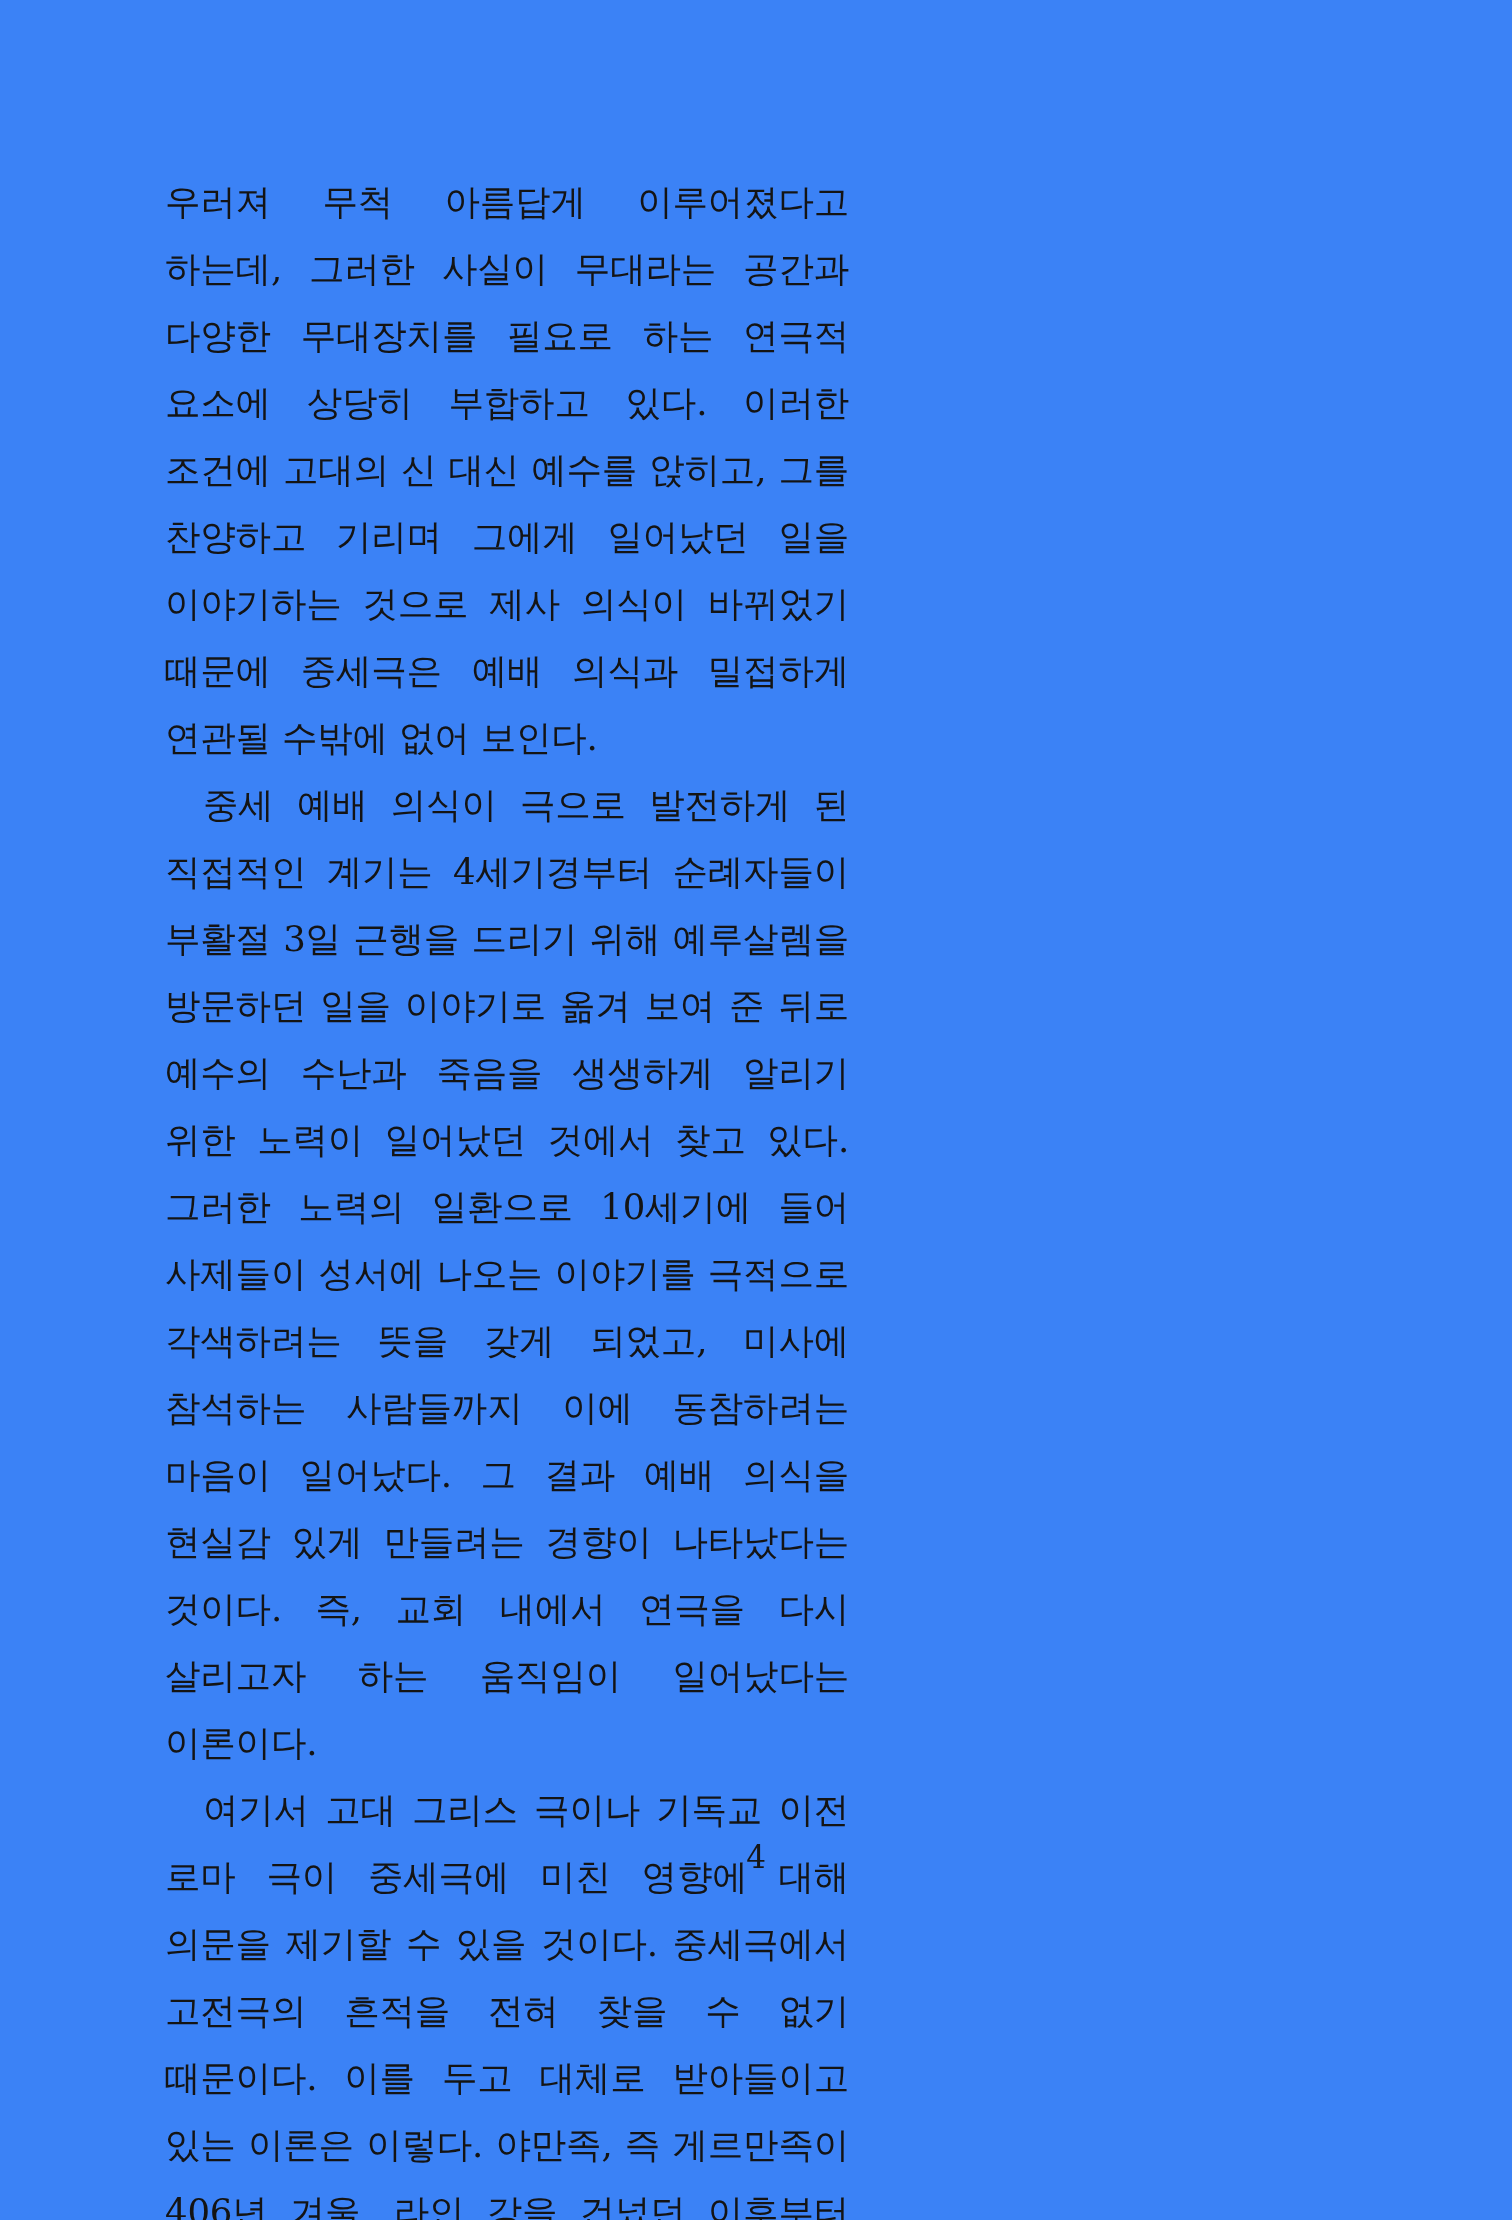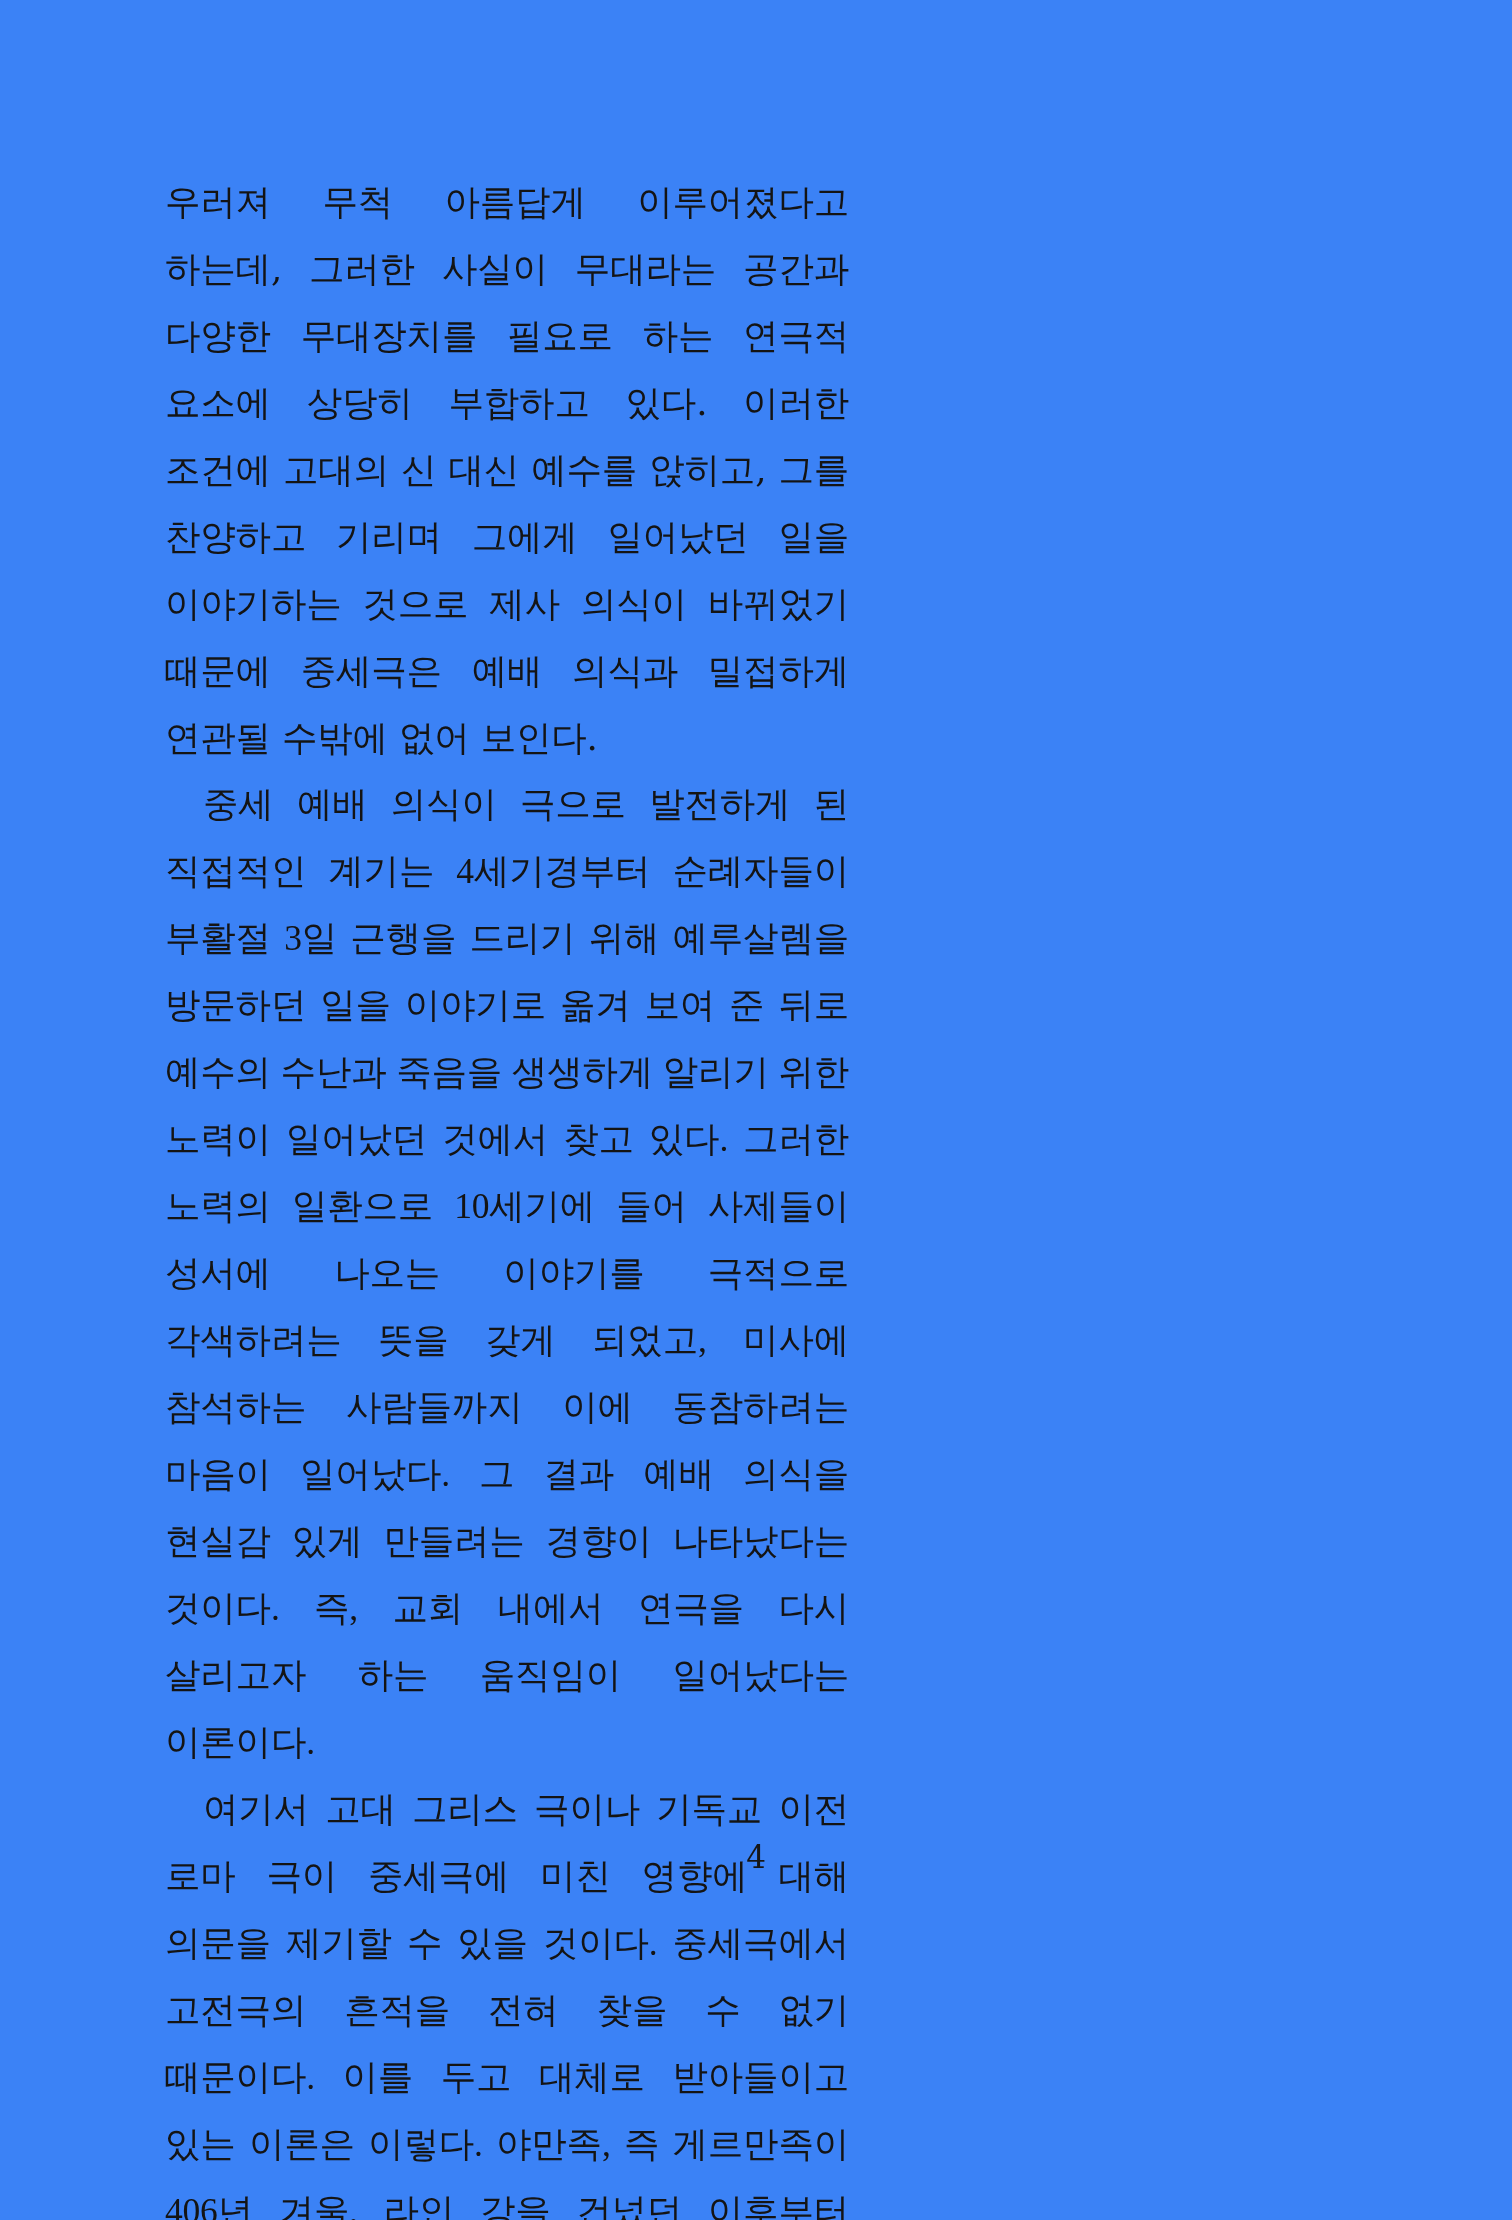--- a/index.html
+++ b/index.html
@@ -40,21 +40,20 @@
     line-height: 67px;
     text-align: justify;
     text-justify: inter-character;
     word-break: keep-all;
     letter-spacing: -0.2px;
     text-indent: 0;
   }
 
   .para.indent {
     text-indent: 38px;
-    font-family: Liberation Serif, serif;
   }
 
   .para + .para {
     margin-top: 0;
   }
 
   
   .folio {
     position: absolute;
     left: 0;

